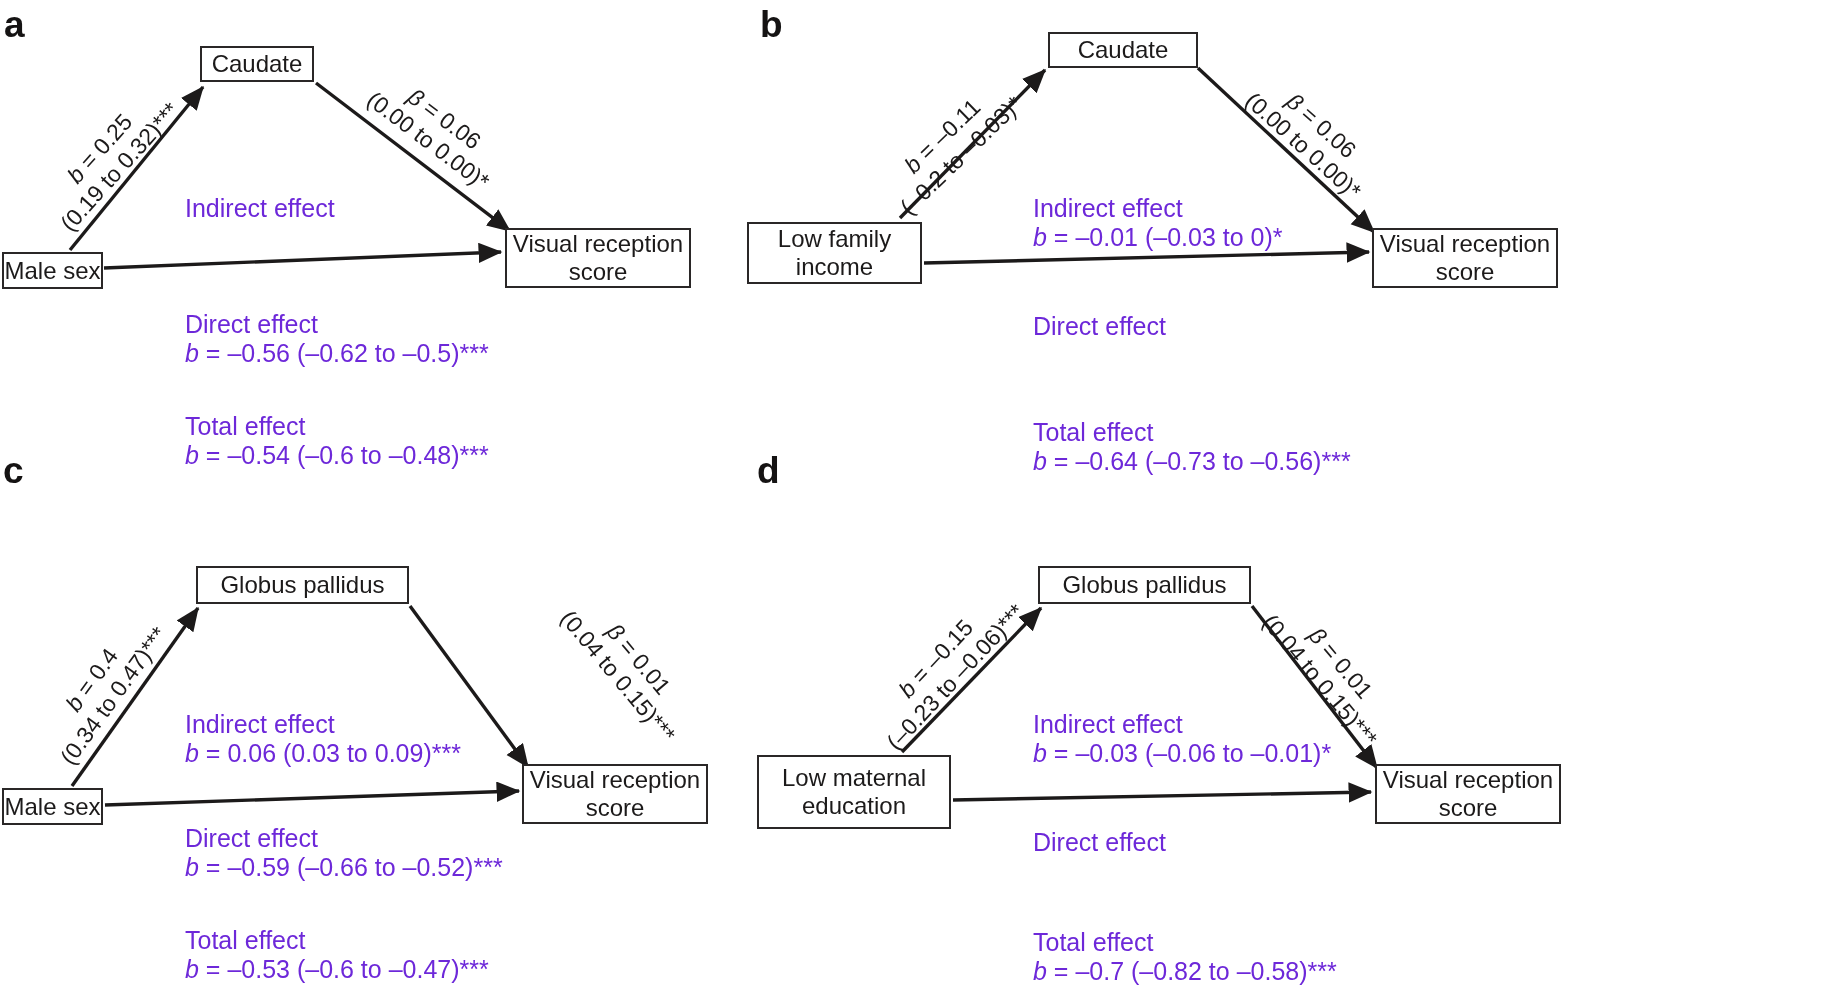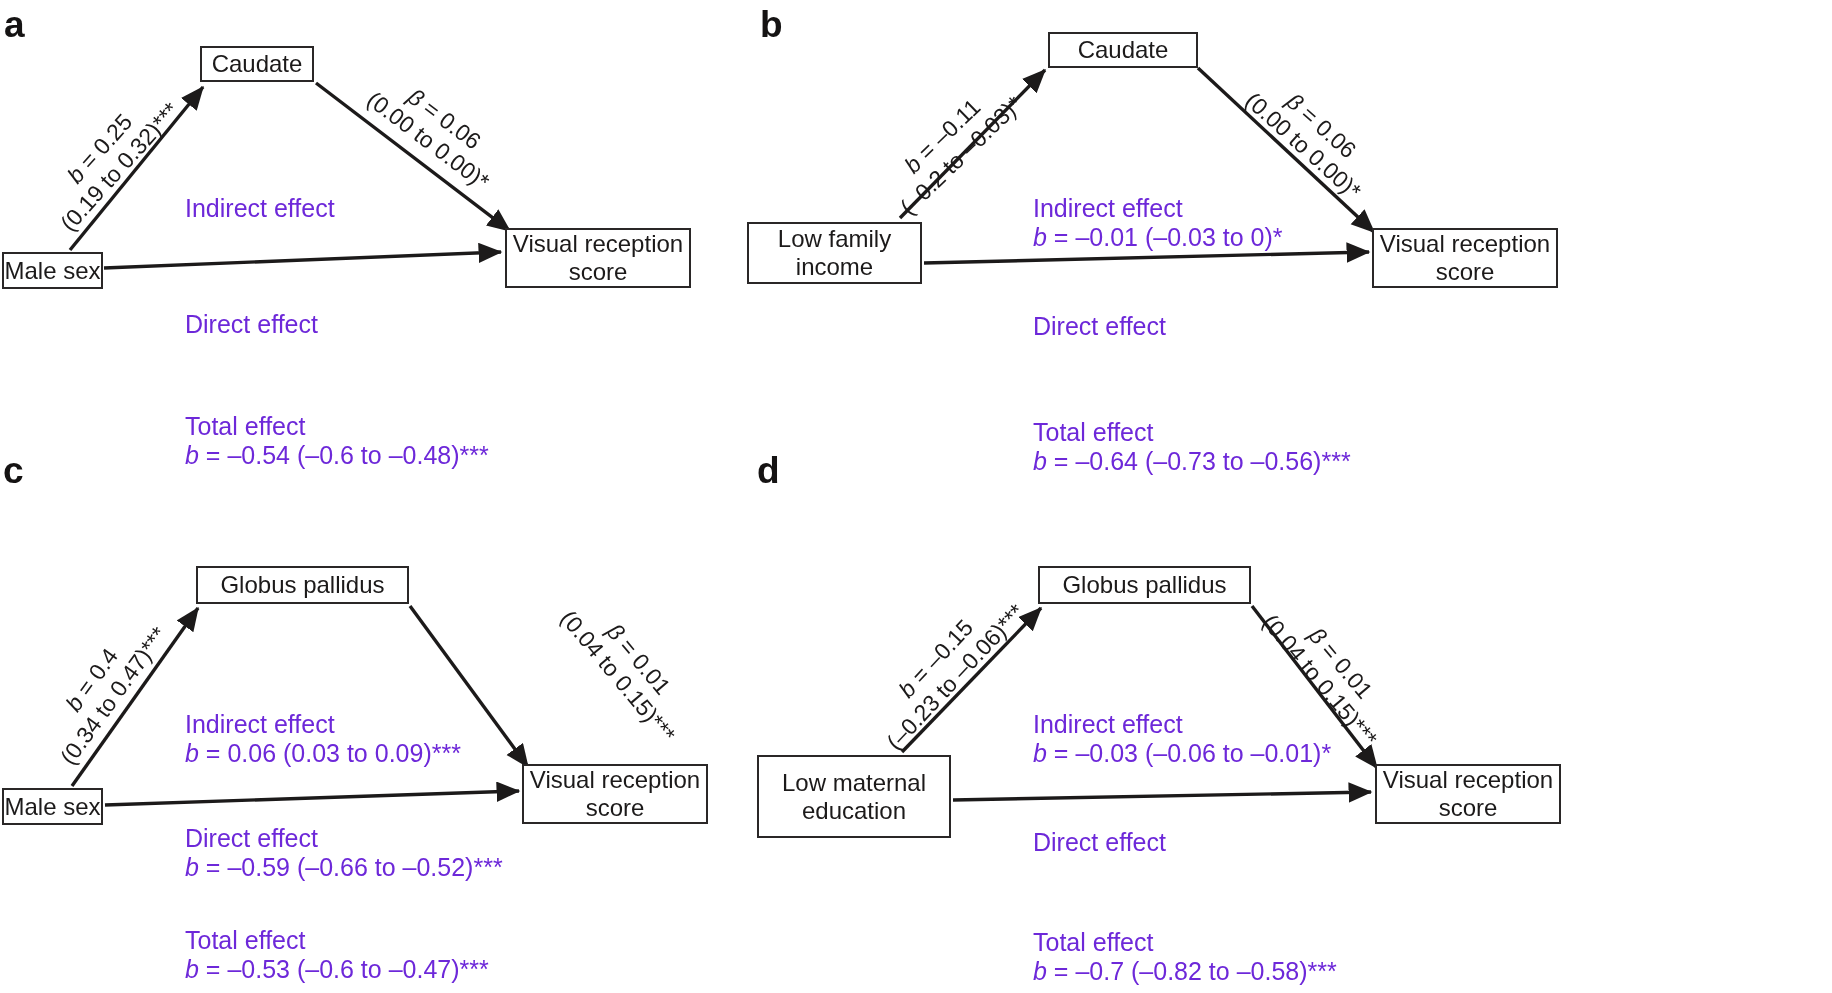--- a/index.html
+++ b/index.html
@@ -92,20 +92,21 @@
     <div class="path-label" style="left:436px;top:130px;transform:translate(-50%,-50%) rotate(37deg);">
       <div class="pl-line"><i>β</i><span> = 0.06</span></div>
       <div class="pl-line">(0.00 to 0.00)*</div>
     </div>
 
     <div class="effect" style="left:185px;top:194px;">
       <div>Indirect effect</div>
     </div>
     <div class="effect" style="left:185px;top:310px;">
       <div>Direct effect</div>
+      <div><i>b</i><span> = –0.56 (–0.62 to –0.5)***</span></div>
     </div>
     <div class="effect" style="left:185px;top:412px;">
       <div>Total effect</div>
       <div><i>b</i><span> = –0.54 (–0.6 to –0.48)***</span></div>
     </div>
   </section>
 
   <section>
     <div class="panel-letter" style="left:760px;top:6px;">b</div>
 
@@ -179,21 +180,21 @@
       <div><i>b</i><span> = –0.53 (–0.6 to –0.47)***</span></div>
     </div>
   </section>
 
   <section>
     <div class="panel-letter" style="left:757px;top:452px;">d</div>
 
     <div class="node" style="left:1038px;top:566px;width:213px;height:38px;">
       <span>Globus pallidus</span>
     </div>
-    <div class="node" style="left:757px;top:755px;width:194px;height:83px;">
+    <div class="node" style="left:757px;top:755px;width:194px;height:74px;">
       <span>Low maternal</span>
       <span>education</span>
     </div>
     <div class="node" style="left:1375px;top:764px;width:186px;height:60px;">
       <span>Visual reception</span>
       <span>score</span>
     </div>
 
     <div class="path-label" style="left:946px;top:668px;transform:translate(-50%,-50%) rotate(-47deg);">
       <div class="pl-line"><i>b</i><span> = –0.15</span></div>

